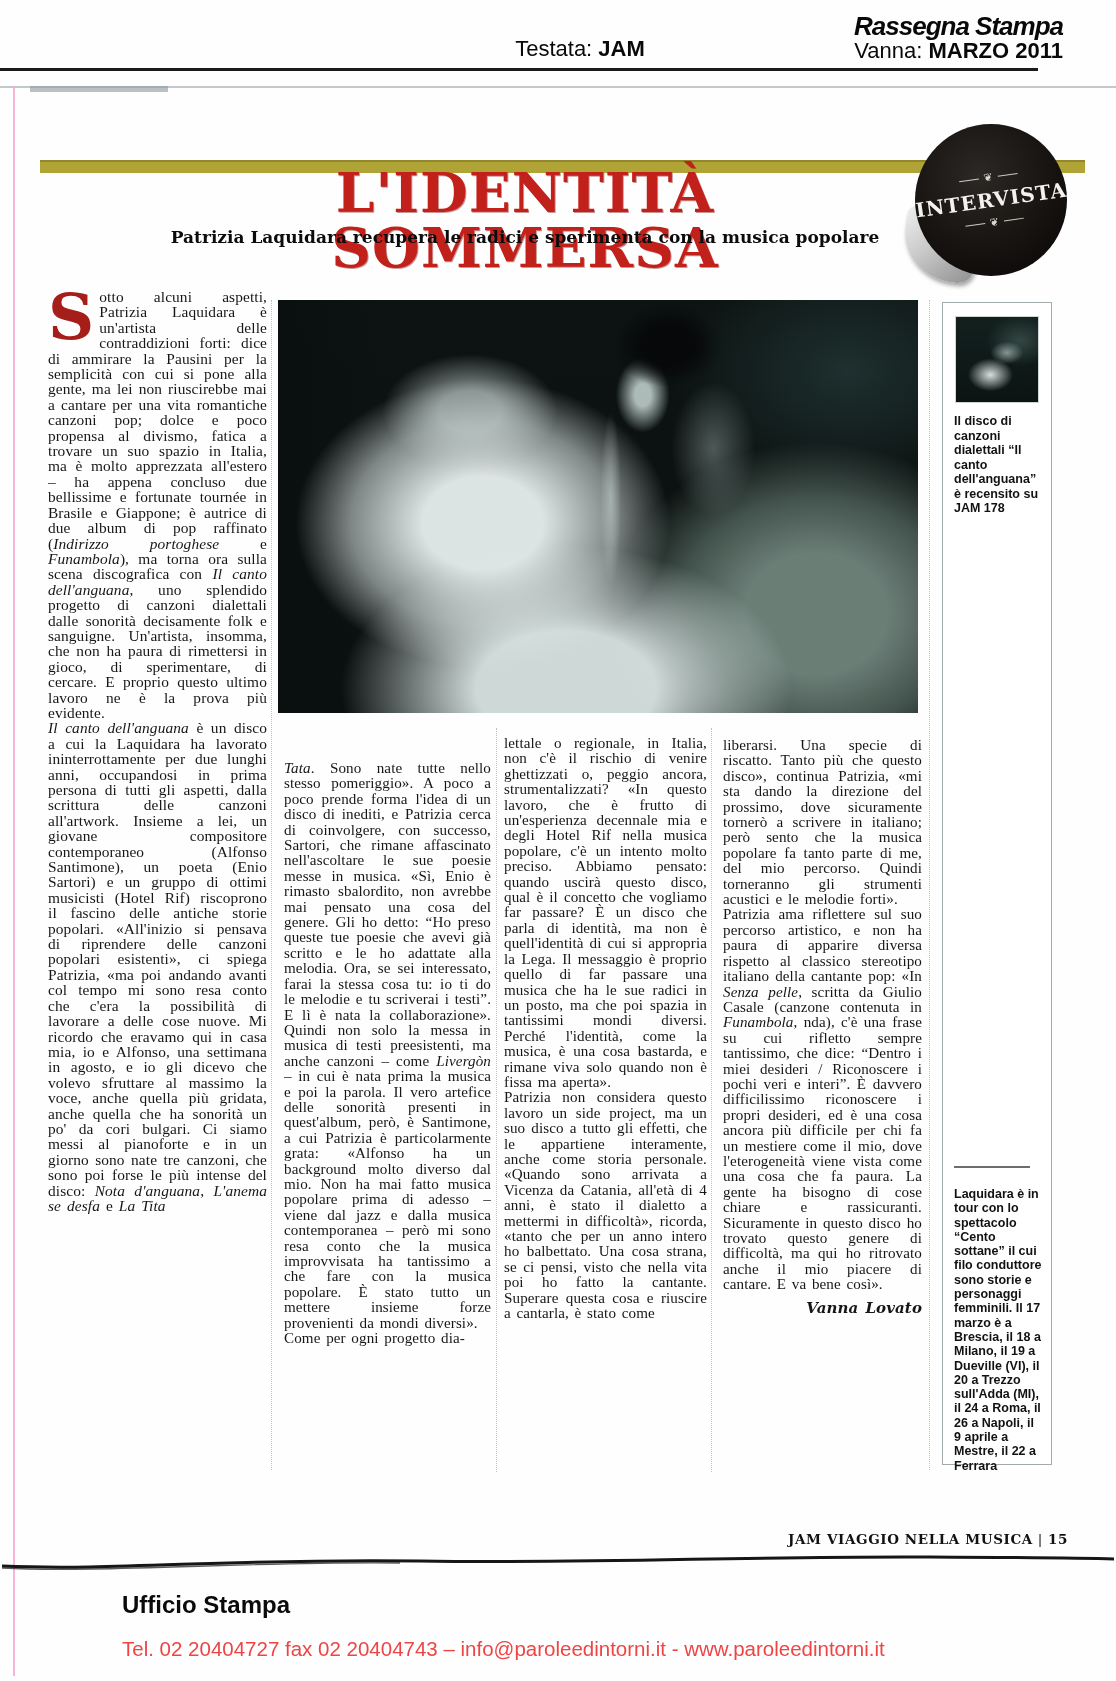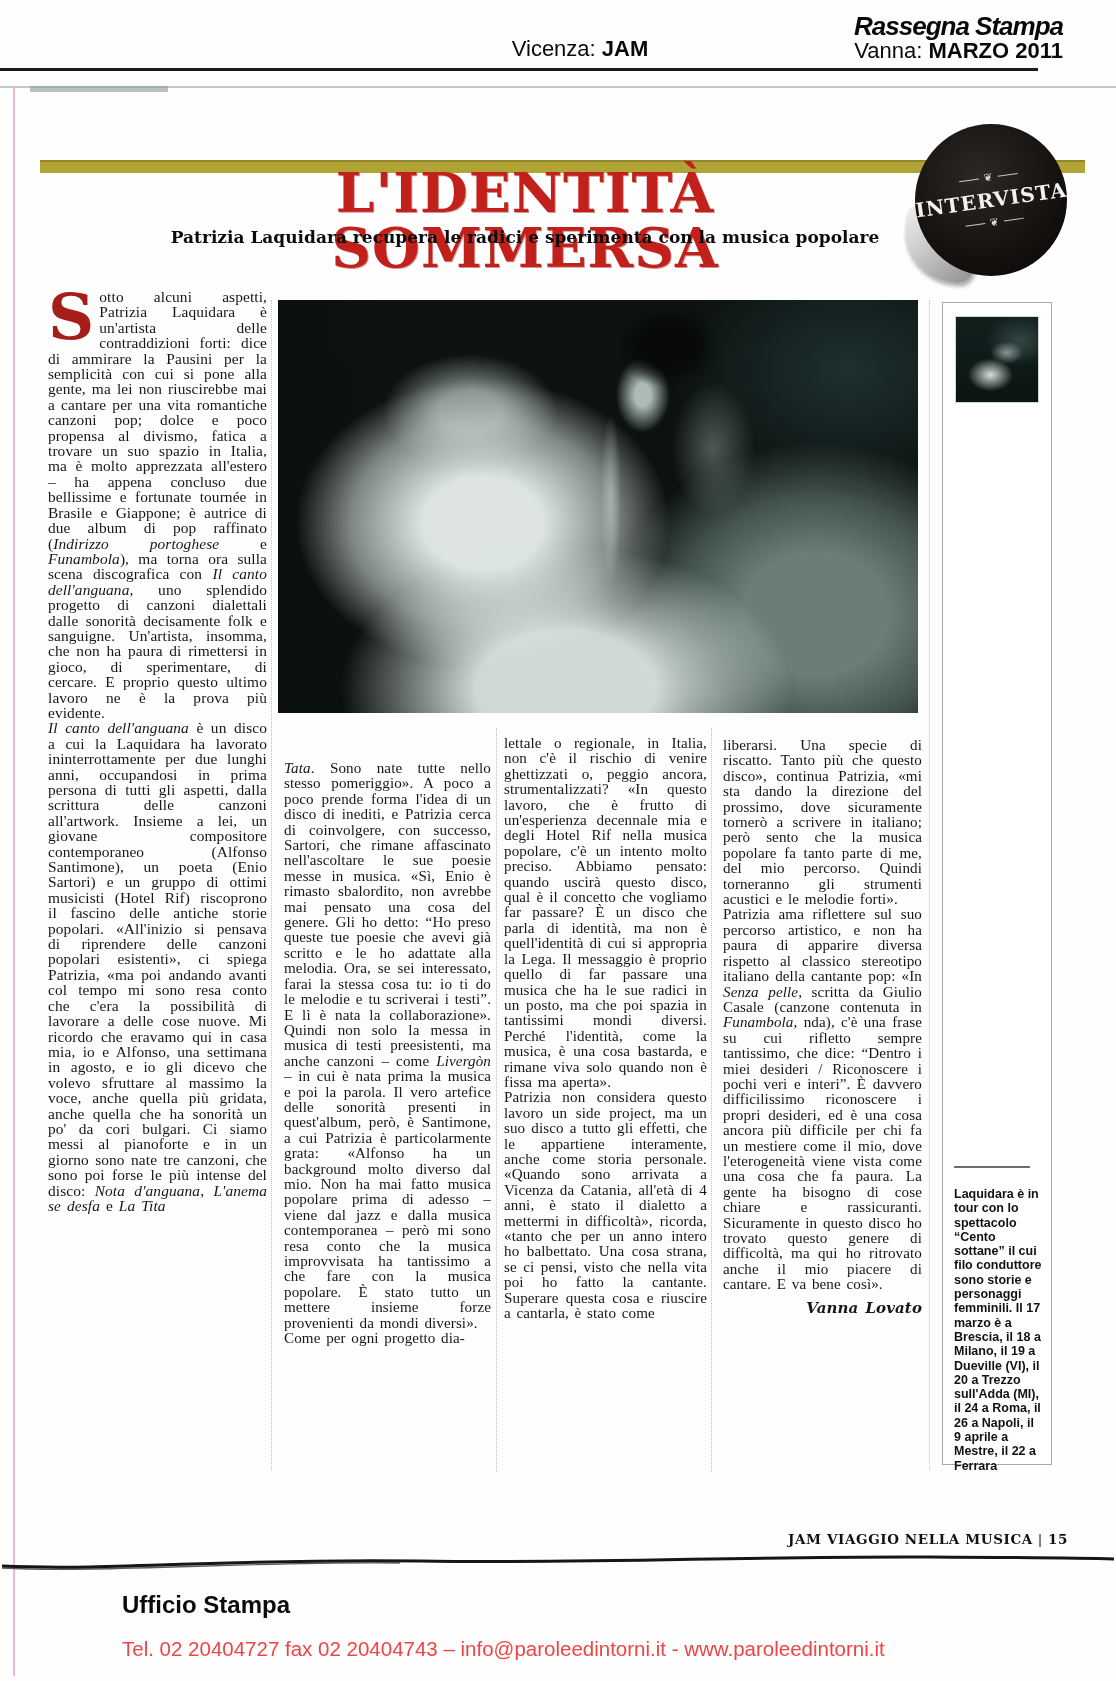--- a/index.html
+++ b/index.html
@@ -109,21 +109,21 @@
 <body>
 
 <div class="page">
 
   <div class="artifact-topline"></div>
   <div class="artifact-pink"></div>
   <div class="artifact-graytick"></div>
 
   <div class="brand">Rassegna Stampa</div>
   <div class="testata">
-    <span>Vicenza:</span>
+    <span>Testata:</span>
     <b>JAM</b>
   </div>
   <div class="dateline">
     <span>Vanna:</span>
     <b>MARZO 2011</b>
   </div>
   <div class="topline"></div>
 
 
   <div class="olivebar"></div>
@@ -162,20 +162,21 @@
   <div class="col col3">
     <span>lettale o regionale, in Italia, non c'è il rischio di venire ghettizzati o, peggio ancora, strumentalizzati? «In questo lavoro, che è frutto di un'esperienza decennale mia e degli Hotel Rif nella musica popolare, c'è un intento molto preciso. Abbiamo pensato: quando uscirà questo disco, qual è il concetto che vogliamo far passare? È un disco che parla di identità, ma non è quell'identità di cui si appropria la Lega. Il messaggio è proprio quello di far passare una musica che ha le sue radici in un posto, ma che poi spazia in tantissimi mondi diversi. Perché l'identità, come la musica, è una cosa bastarda, e rimane viva solo quando non è fissa ma aperta».<br>Patrizia non considera questo lavoro un side project, ma un suo disco a tutto gli effetti, che le appartiene interamente, anche come storia personale. «Quando sono arrivata a Vicenza da Catania, all'età di 4 anni, è stato il dialetto a mettermi in difficoltà», ricorda, «tanto che per un anno intero ho balbettato. Una cosa strana, se ci pensi, visto che nella vita poi ho fatto la cantante. Superare questa cosa e riuscire a cantarla, è stato come</span>
   </div>
   <div class="col col4">
     <span>liberarsi. Una specie di riscatto. Tanto più che questo disco», continua Patrizia, «mi sta dando la direzione del prossimo, dove sicuramente tornerò a scrivere in italiano; però sento che la musica popolare fa tanto parte di me, del mio percorso. Quindi torneranno gli strumenti acustici e le melodie forti».<br>Patrizia ama riflettere sul suo percorso artistico, e non ha paura di apparire diversa rispetto al classico stereotipo italiano della cantante pop: «In <i>Senza pelle</i>, scritta da Giulio Casale (canzone contenuta in <i>Funambola</i>, nda), c'è una frase su cui rifletto sempre tantissimo, che dice: “Dentro i miei desideri / Riconoscere i pochi veri e interi”. È davvero difficilissimo riconoscere i propri desideri, ed è una cosa ancora più difficile per chi fa un mestiere come il mio, dove l'eterogeneità viene vista come una cosa che fa paura. La gente ha bisogno di cose chiare e rassicuranti. Sicuramente in questo disco ho trovato questo genere di difficoltà, ma qui ho ritrovato anche il mio piacere di cantare. E va bene così».</span>
     <div class="byline">Vanna Lovato</div>
   </div>
 
   <div class="sidebox">
     <div class="thumb"></div>
+    <div class="sidecaption">Il disco di canzoni dialettali “Il canto dell'anguana” è recensito su JAM 178</div>
     <div class="side-divider"></div>
     <div class="sidetour">Laquidara è in tour con lo spettacolo “Cento sottane” il cui filo conduttore sono storie e personaggi femminili. Il 17 marzo è a Brescia, il 18 a Milano, il 19 a Dueville (VI), il 20 a Trezzo sull'Adda (MI), il 24 a Roma, il 26 a Napoli, il 9 aprile a Mestre, il 22 a Ferrara</div>
   </div>
 
   <div class="mag-footer">
     <span>JAM VIAGGIO NELLA MUSICA</span><span class="sep">|</span><span>15</span>
   </div>
 
   <svg class="wavy" viewBox="0 0 1116 26">
     <path d="M2,17 C 120,22 230,9 420,12 C 600,15 740,7 930,8 C 1020,8.5 1080,9 1114,10" stroke="#161616" stroke-width="3" fill="none"></path>

